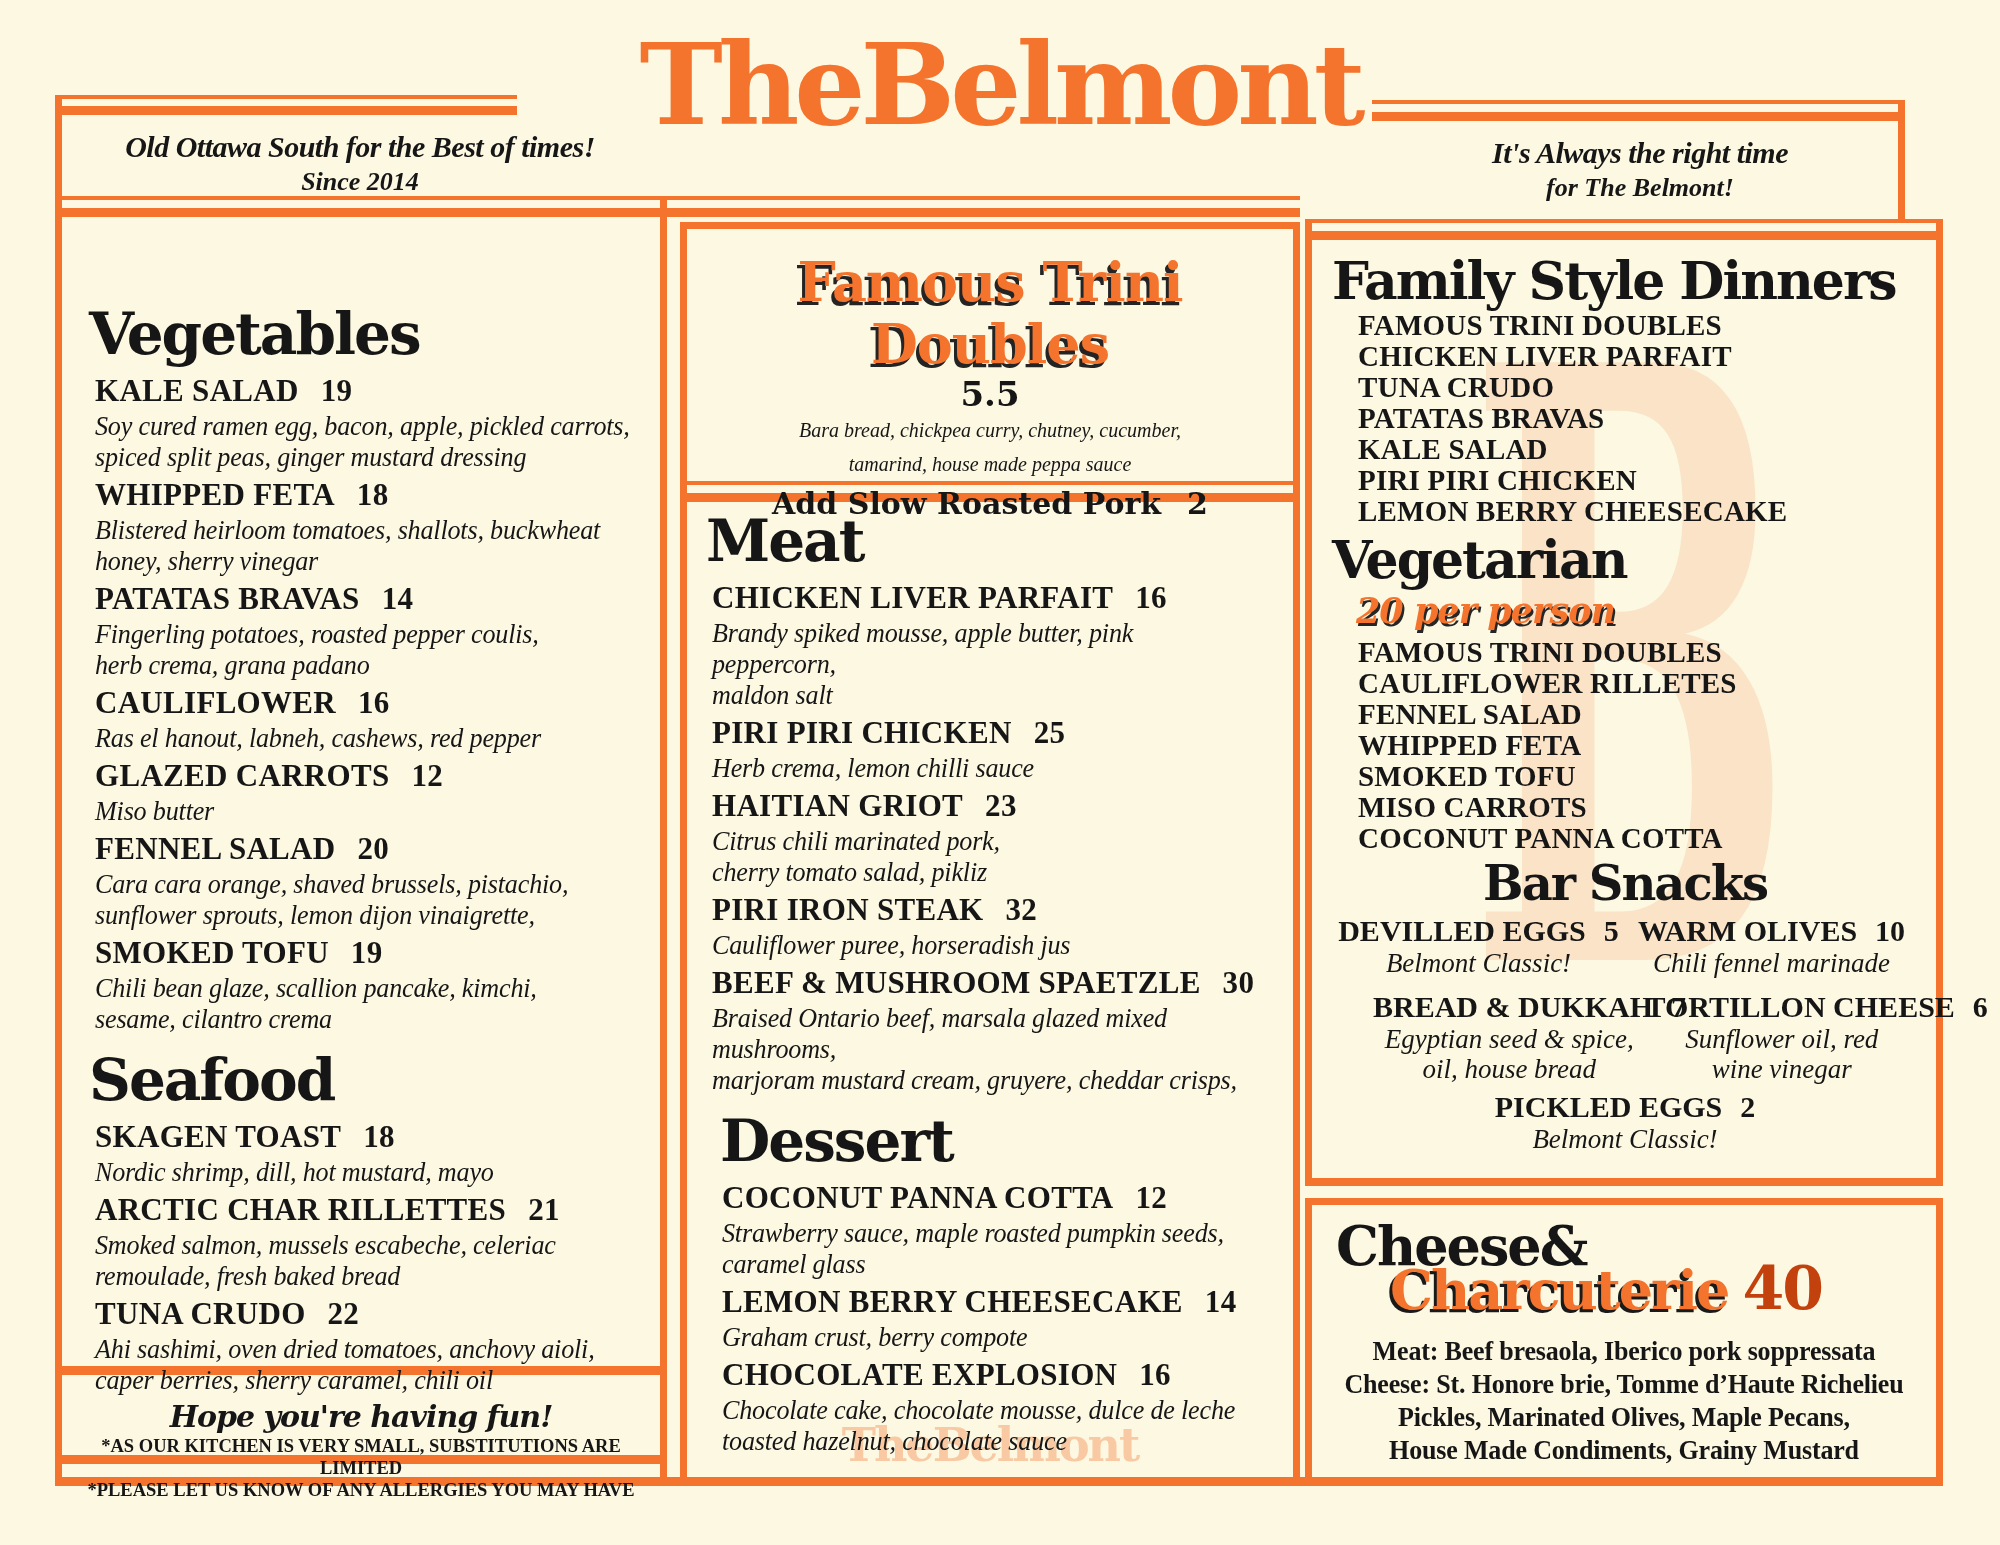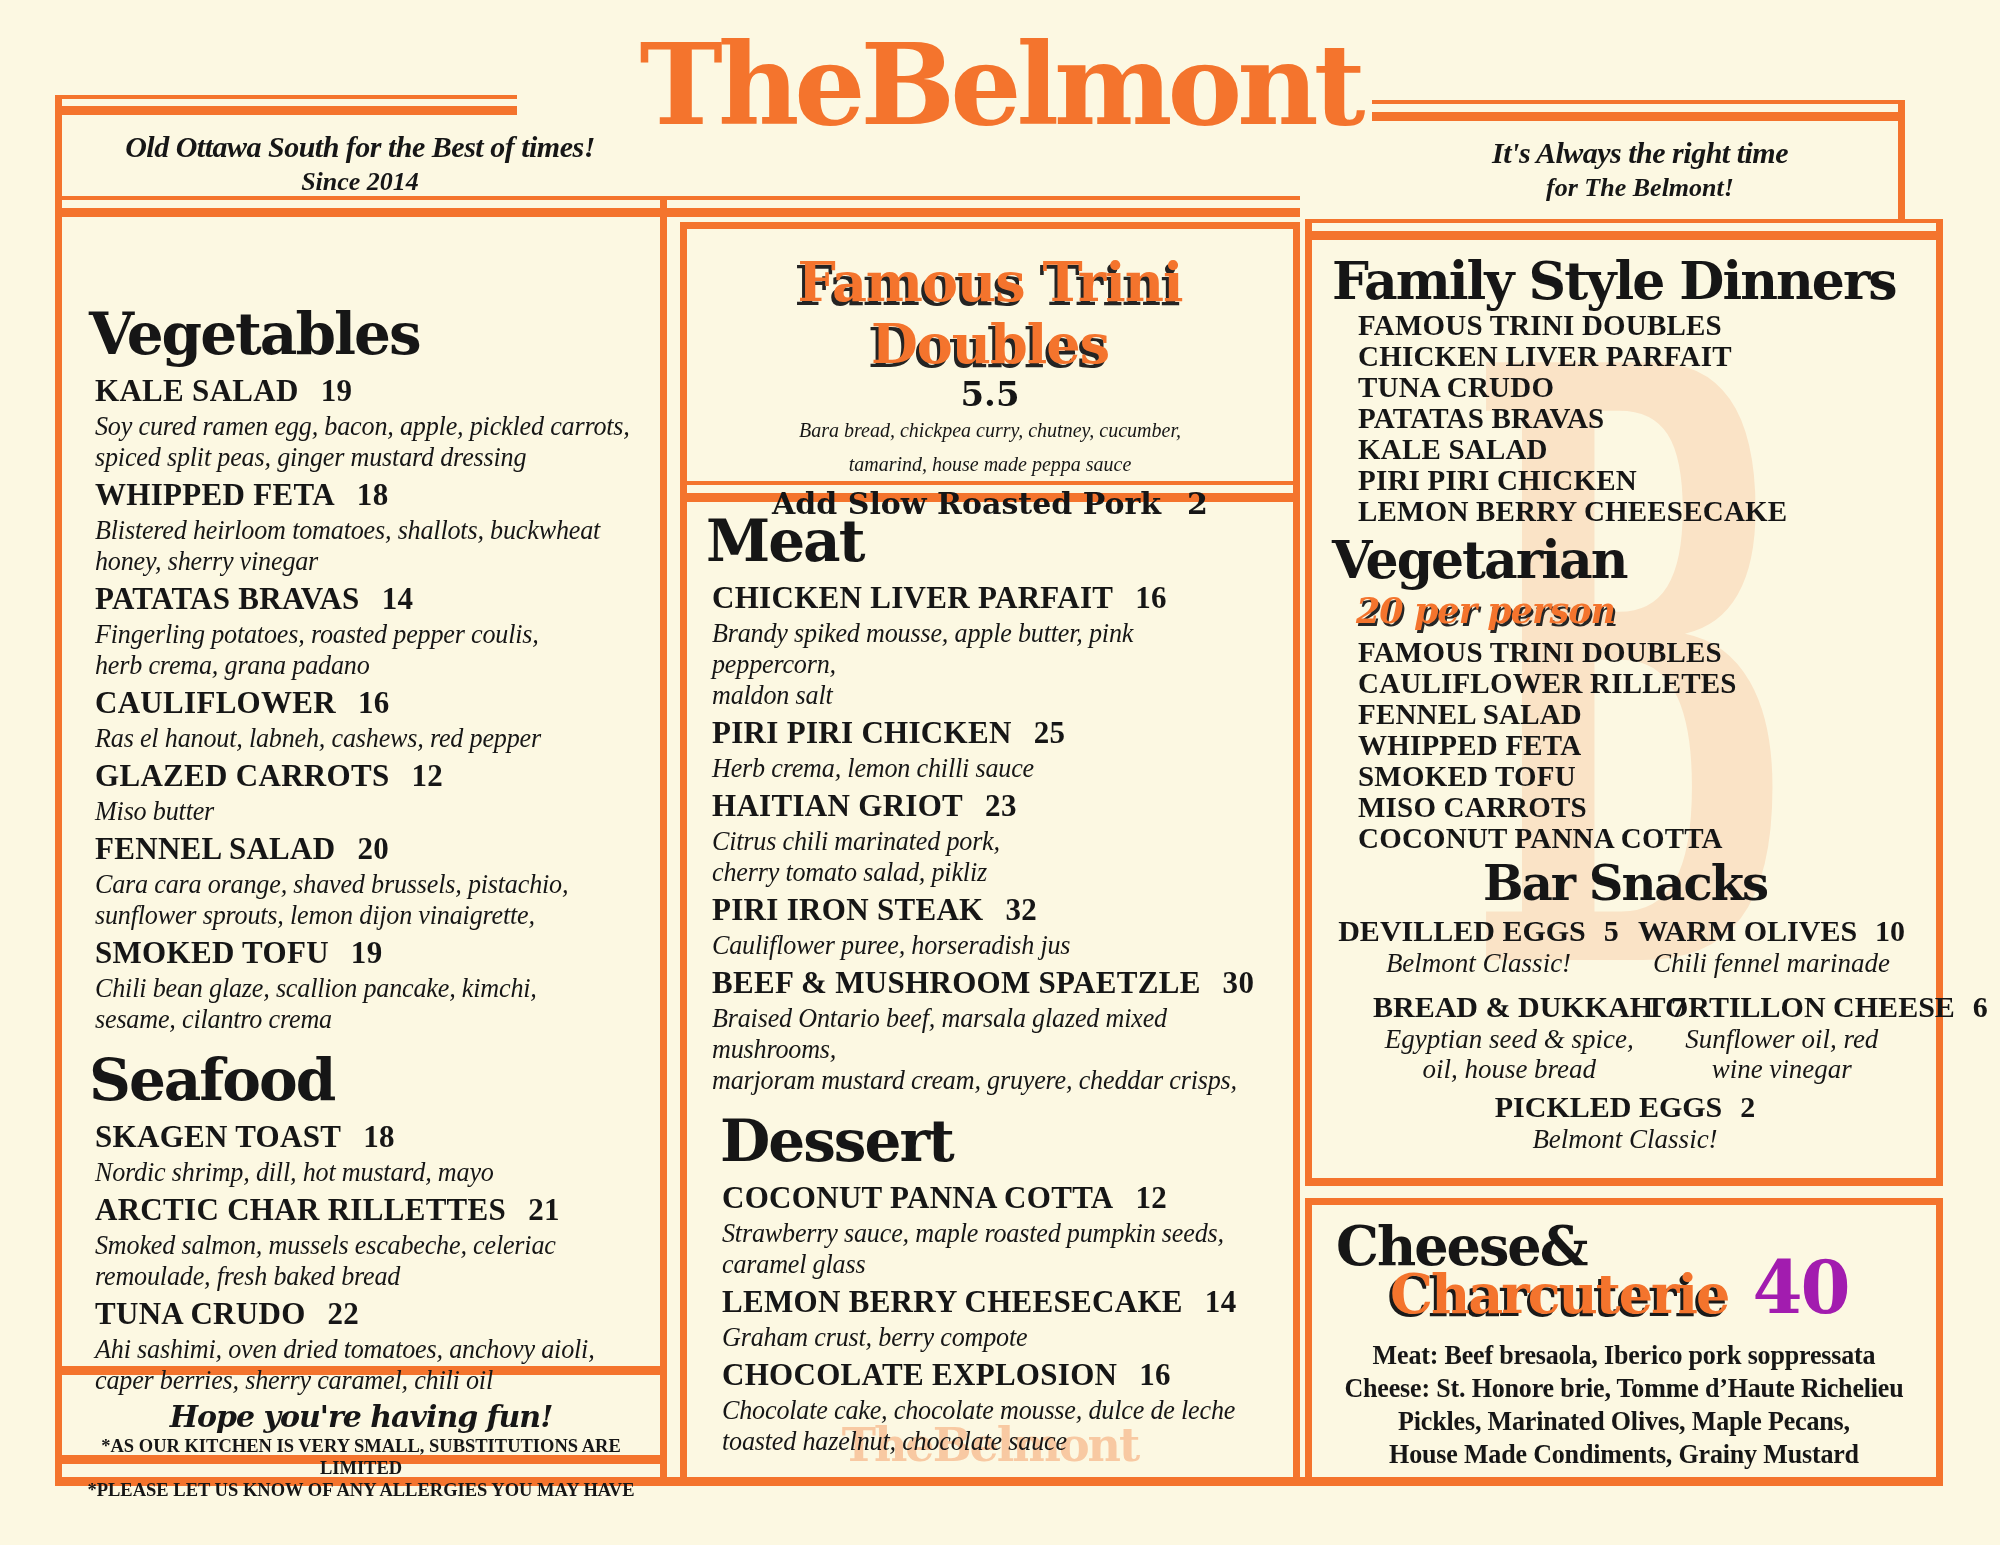--- a/index.html
+++ b/index.html
@@ -71,21 +71,21 @@
   
   .cheese-black{
     font-family:"DejaVu Serif",serif; font-weight:bold; font-size:54px;
     line-height:56px; letter-spacing:-2px; margin:8px 0 0 16px;
   }
   .cheese-orange{
     font-family:"DejaVu Serif",serif; font-weight:bold; font-size:54px;
     line-height:60px; letter-spacing:-2px; color:#F4742D;
     text-shadow:-3px 3px 0 #1a1a1a; margin:-16px 0 0 70px;
   }
-  .cheese-40{color:#a21caf; font-size:72px; text-shadow:none; margin-left:24px;}
+  .cheese-40{color:#c2410c; font-size:60px; text-shadow:none; margin-left:14px;}
   .cheese-desc{
     font-weight:bold; font-size:28px; line-height:33px; text-align:center;
     white-space:pre-line; margin-top:14px; transform:scaleX(0.93);
     transform-origin:50% 0; letter-spacing:-0.2px;
   }
 
   
   .hope-title{
     text-align:center; font-weight:bold; font-style:italic;
     font-family:"DejaVu Serif",serif; font-size:30px; line-height:36px; margin-top:8px;

